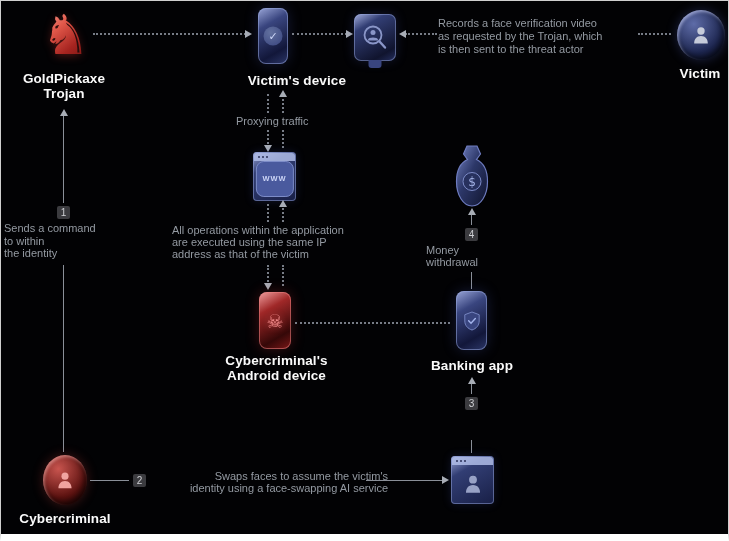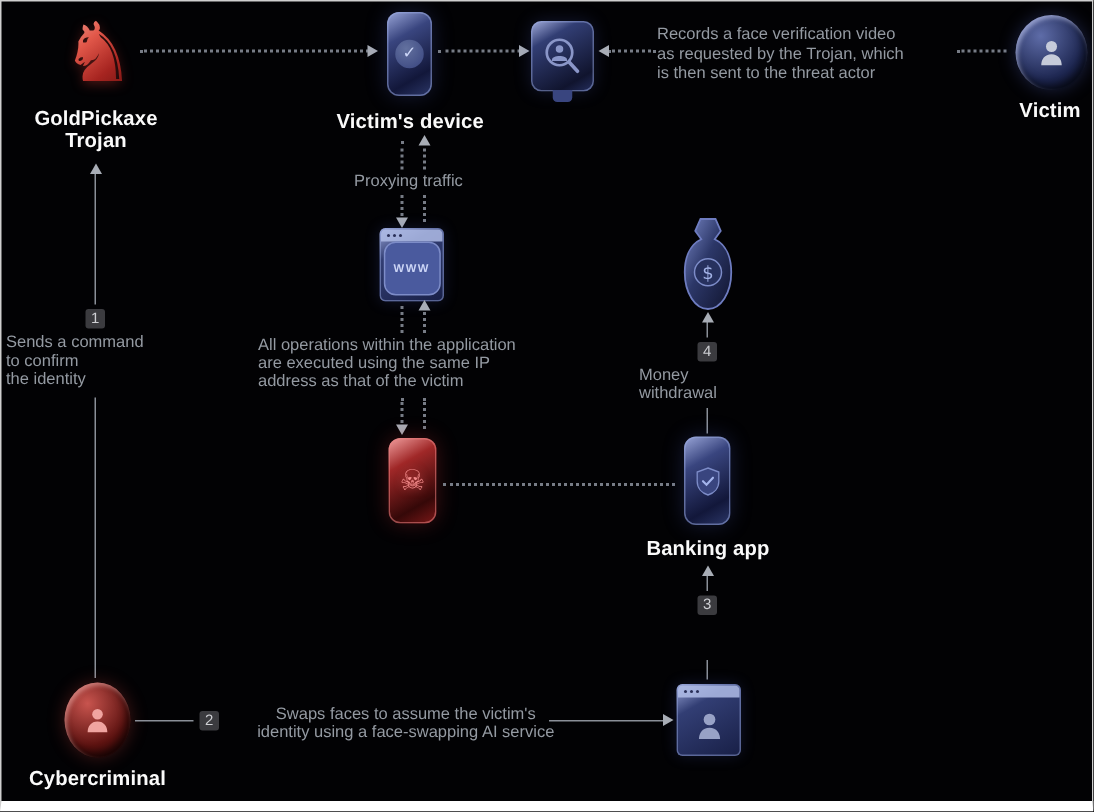--- a/index.html
+++ b/index.html
@@ -6,21 +6,21 @@
   .canvas{
     position:relative;width:729px;height:541px;box-sizing:border-box;
     background:#020204;border:1px solid #cfcfcf;border-bottom:7px solid #ffffff;
     font-family:"Liberation Sans","DejaVu Sans",sans-serif;overflow:hidden;
   }
   .abs{position:absolute;}
   .label{position:absolute;color:#fafafa;font-weight:bold;font-size:13.5px;line-height:14.5px;
          text-align:center;white-space:pre-line;letter-spacing:.1px;}
   .note{position:absolute;color:#949aa2;font-size:11px;line-height:13px;text-align:left;white-space:pre-line;}
   .note.lh12{line-height:12px;}
-  .note.left{text-align:center;line-height:12.3px;}
+  .note.left{text-align:right;line-height:12.3px;}
   .badge{position:absolute;width:13px;height:13px;background:#3b3b3f;color:#cfd0d4;
          font-size:10px;line-height:13px;text-align:center;border-radius:2px;}
   
   .hline{position:absolute;height:0;border-top:2px dotted #777c86;}
   .hline.solid{border-top:1px solid #8a8f98;}
   .vline{position:absolute;width:0;border-left:2px dotted #777c86;}
   .vline.solid{border-left:1px solid #8a8f98;}
   .ar::after{content:"";position:absolute;right:-6px;top:-5px;border-left:7px solid #a8adb6;
              border-top:4.5px solid transparent;border-bottom:4.5px solid transparent;}
   .al::before{content:"";position:absolute;left:-6px;top:-5px;border-right:7px solid #a8adb6;
@@ -73,21 +73,21 @@
 
   <div class="knight" style="left:40px;top:2px;width:46px;height:64px;font-size:55px;line-height:64px;">♞</div>
   <div class="label" style="left:13px;top:71px;width:100px;">GoldPickaxe
 Trojan</div>
 
   <div class="hline ar" style="left:92px;top:32px;width:153px;"></div>
 
   <div class="phone blue" style="left:257px;top:7px;width:30px;height:56px;">
     <div class="center-ic checkdot">✓</div>
   </div>
-  <div class="label" style="left:200px;top:73px;width:145px;">Victim's device</div>
+  <div class="label" style="left:200px;top:73px;width:145px;text-align:right;">Victim's device</div>
 
   <div class="hline ar" style="left:291px;top:32px;width:55px;"></div>
 
   <div class="monitor" style="left:353px;top:13px;width:42px;height:47px;">
     <svg class="center-ic" width="30" height="30" viewBox="0 0 30 30">
       <circle cx="13" cy="12" r="8.5" fill="none" stroke="#8a96c8" stroke-width="1.8"></circle>
       <circle cx="13" cy="9.6" r="2.5" fill="#8a96c8"></circle>
       <path d="M8 16.8 c0-3.2 10-3.2 10 0 v0.8 h-10 z" fill="#8a96c8"></path>
       <line x1="19.5" y1="18.5" x2="25" y2="24.5" stroke="#8a96c8" stroke-width="2.4" stroke-linecap="round"></line>
     </svg>
@@ -147,20 +147,22 @@
 
   <div class="vline solid au solid2" style="left:470px;top:211px;height:13px;"></div>
   <div class="badge" style="left:464px;top:227px;">4</div>
   <div class="note lh12" style="left:425px;top:243px;width:91px;">Money
 withdrawal</div>
   <div class="vline solid" style="left:470px;top:271px;height:17px;"></div>
 
   <div class="phone red" style="left:258px;top:291px;width:32px;height:57px;">
     <div class="center-ic skull">☠</div>
   </div>
+  <div class="label" style="left:198px;top:353px;width:155px;">Cybercriminal's
+Android device</div>
 
   <div class="hline" style="left:294px;top:321px;width:155px;"></div>
 
   <div class="phone blue" style="left:455px;top:290px;width:31px;height:59px;">
     <svg class="center-ic" width="18" height="20" viewBox="0 0 20 22">
       <path d="M10 1 L18 4 v7 c0 5-3.5 8.6-8 10 c-4.5-1.4-8-5-8-10 V4 z" fill="#39457f" stroke="#7d8cc8" stroke-width="1"></path>
       <path d="M6.3 10.8 l2.6 2.6 l4.8-5.2" stroke="#a3b4ec" stroke-width="1.6" fill="none" stroke-linecap="round"></path>
     </svg>
   </div>
   <div class="label" style="left:412px;top:358px;width:118px;">Banking app</div>
@@ -173,21 +175,21 @@
     <div class="winbar"></div>
     <svg class="center-ic" style="margin-top:4px;" width="26" height="26" viewBox="0 0 24 24">
       <circle cx="12" cy="8" r="3.6" fill="#98a2c6"></circle>
       <path d="M12 13 c-4.4 0-6.5 3.4-6.5 7 h13 c0-3.6-2.1-7-6.5-7 z" fill="#98a2c6"></path>
     </svg>
   </div>
 
   <div class="vline solid au solid2" style="left:62px;top:112px;height:90px;"></div>
   <div class="badge" style="left:56px;top:205px;">1</div>
   <div class="note" style="left:3px;top:221px;width:120px;line-height:12.5px;">Sends a command
-to confirm
+to within
 the identity</div>
   <div class="vline solid" style="left:62px;top:264px;height:187px;"></div>
 
   <div class="avatar red" style="left:42px;top:454px;width:44px;height:50px;">
     <svg class="center-ic" width="25" height="25" viewBox="0 0 24 24" style="color:#f0a4a0;">
       <circle cx="12" cy="8.3" r="3.4" fill="currentColor"></circle>
       <path d="M12 13 c-4.2 0-6.3 3.2-6.3 6.8 h12.6 c0-3.6-2.1-6.8-6.3-6.8 z" fill="currentColor"></path>
     </svg>
   </div>
   <div class="label" style="left:4px;top:511px;width:120px;">Cybercriminal</div>

